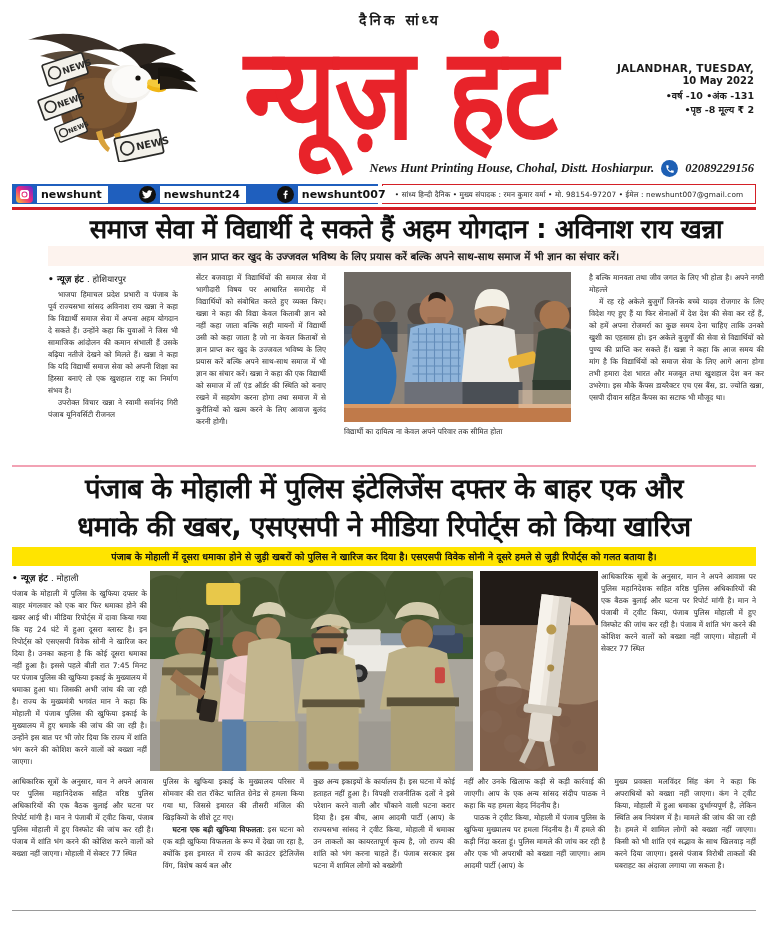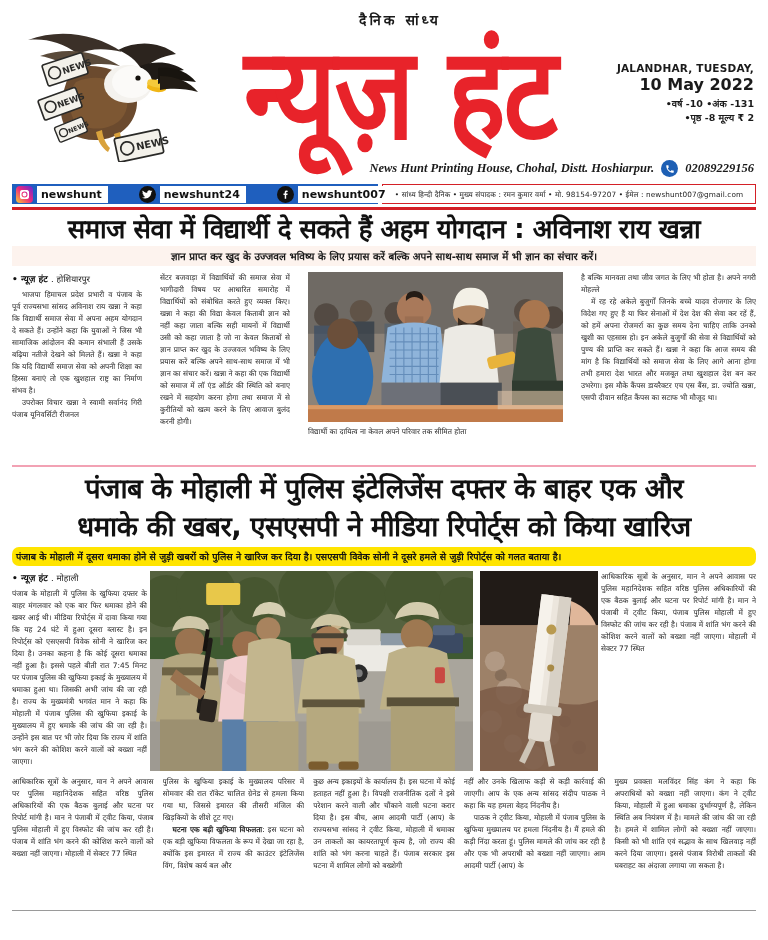--- a/index.html
+++ b/index.html
@@ -32,21 +32,21 @@
     transform-origin: top center;
   }
 
   .mast-right {
     position: absolute; right: 14px; top: 62px;
     text-align: right;
     font-family: "DejaVu Sans", sans-serif;
     color: #1a1a1a;
   }
   .mast-city { font-size: 10.5px; font-weight: 700; letter-spacing: .2px; }
-  .mast-date { font-size: 16px; font-weight: 700; margin-top:1px; }
+  .mast-date { font-size: 10px; font-weight: 700; margin-top:1px; }
   .mast-vol  { font-size: 9.5px; font-weight: 600; margin-top:3px; }
   .mast-price{ font-size: 9.5px; font-weight: 600; margin-top:1px; }
 
   .mast-addr {
     position: absolute; right: 14px; top: 160px;
     display:flex; align-items:center; gap:7px;
     font-family: "Liberation Serif", serif;
     font-style: italic; font-weight: 700; font-size: 12.5px; color:#1a1a1a;
   }
   .phone-badge {
@@ -80,21 +80,21 @@
   .social-right {
     flex:1; border:1.2px solid #d42027; background:#fff;
     display:flex; align-items:center; justify-content:center;
     font-family:"DejaVu Sans", sans-serif; font-size:7.3px; color:#222;
     letter-spacing:.1px; white-space:nowrap; overflow:hidden;
     margin-left:4px;
   }
   .rule-red { height:2.5px; background:#d42027; margin:3px 12px 0 12px; }
 
   
-  .article1 { padding: 0 12px; }
+  .article1 { padding: 0 4px; margin-left: 44px; }
   .headline1 {
     font-family:"DejaVu Sans", sans-serif;
     font-size: 26px; font-weight: 900; color:#111;
     text-align:center; line-height:1.18; letter-spacing:-0.4px;
     margin-top: 4px; white-space:nowrap;
     transform: scaleX(0.99); transform-origin:center;
   }
   .subhead1 {
     background:#fdf3ee;
     text-align:center; font-family:"DejaVu Sans", sans-serif;
@@ -138,22 +138,22 @@
   .article2 { padding: 0 12px; }
   .headline2 {
     font-family:"DejaVu Sans", sans-serif;
     font-size: 27.5px; font-weight:700; color:#111;
     text-align:center; line-height:1.2; letter-spacing:-0.5px;
     margin-top:5px; white-space:nowrap;
   }
   .subhead2 {
     background:#ffe400; color:#111;
     font-family:"DejaVu Sans", sans-serif;
-    font-size:9.4px; font-weight:700; 
-    padding:3px 4px; margin-top:4px; white-space:nowrap;border-radius:7px;
+    font-size:9.4px; font-weight:700; text-align:center;
+    padding:3px 4px; margin-top:4px; white-space:nowrap;
   }
 
   .a2-grid {
     display:grid;
     grid-template-columns: 135px 1fr 155px;
     gap:3px; margin-top:5px; height:198px;
   }
   .a2-photos { display:grid; grid-template-columns: 1fr 118px; gap:7px; }
   .a2-photo { width:100%; height:100%; overflow:hidden; position:relative; }
 

